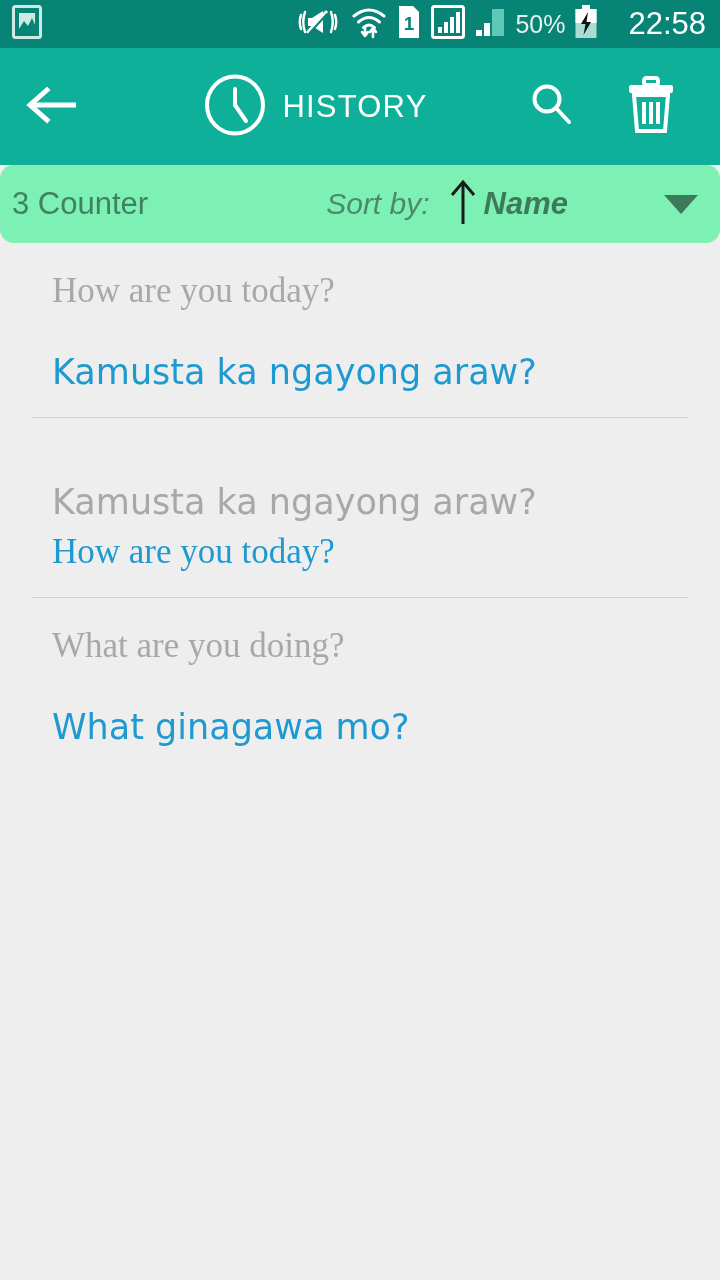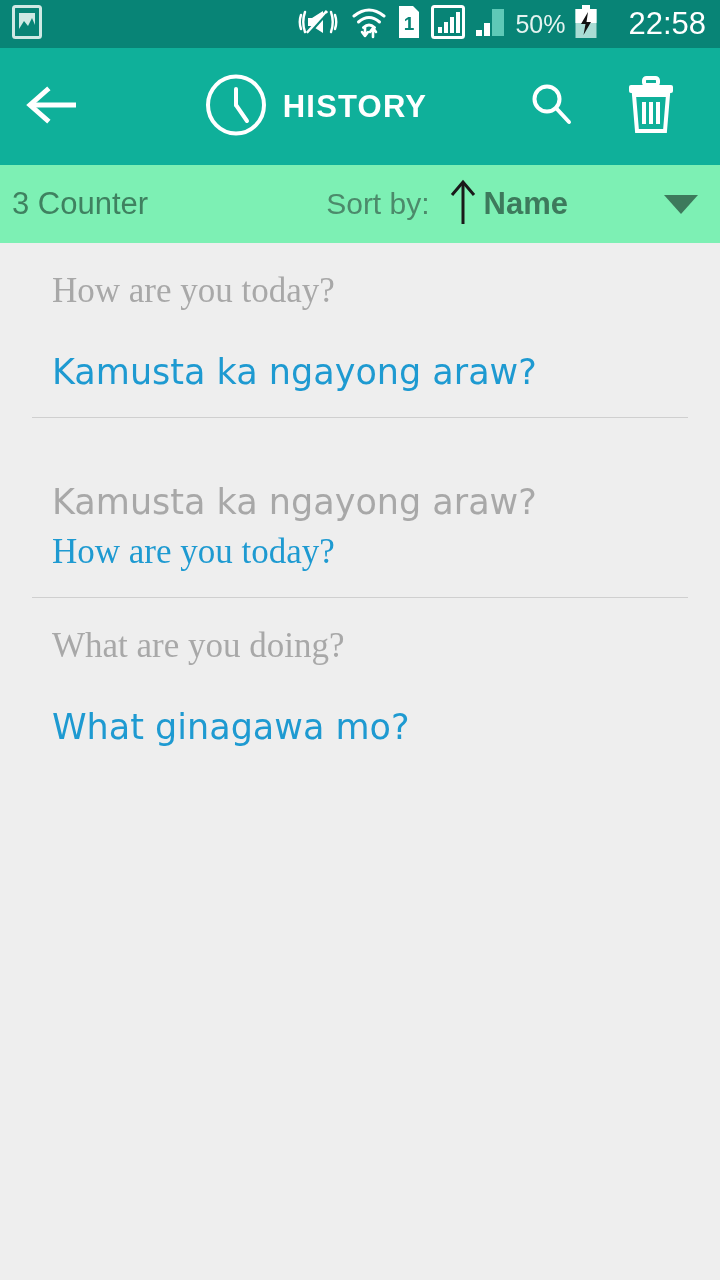--- a/index.html
+++ b/index.html
@@ -62,47 +62,49 @@
   .appbar-title-wrap {
     flex: 1 1 auto;
     display: flex;
     align-items: center;
     justify-content: center;
     gap: 16px;
   }
   .appbar-title {
     color: #ffffff;
     font-size: 31px;
-    font-weight: bold;
+    font-weight: normal;
     letter-spacing: 1.2px;
   }
   .appbar-actions {
     display: flex;
     align-items: center;
     gap: 50px;
     padding-right: 44px;
   }
 
   
   .sortbar {
     height: 78px;
     background: #7df0b4;
     display: flex;
     align-items: center;
     box-sizing: border-box;
     padding: 0 22px 0 12px;
+    border-radius: 14px;
   }
   .counter-label {
     color: #3f8160;
     font-size: 31px;
   }
   .sort-group {
     margin-left: auto;
     display: flex;
     align-items: center;
+    font-style: italic;
   }
   .sort-by-label {
     color: #4c8a6b;
     font-size: 30px;
     margin-right: 16px;
   }
   .sort-arrow-box {
     width: 34px;
     display: flex;
     justify-content: center;

